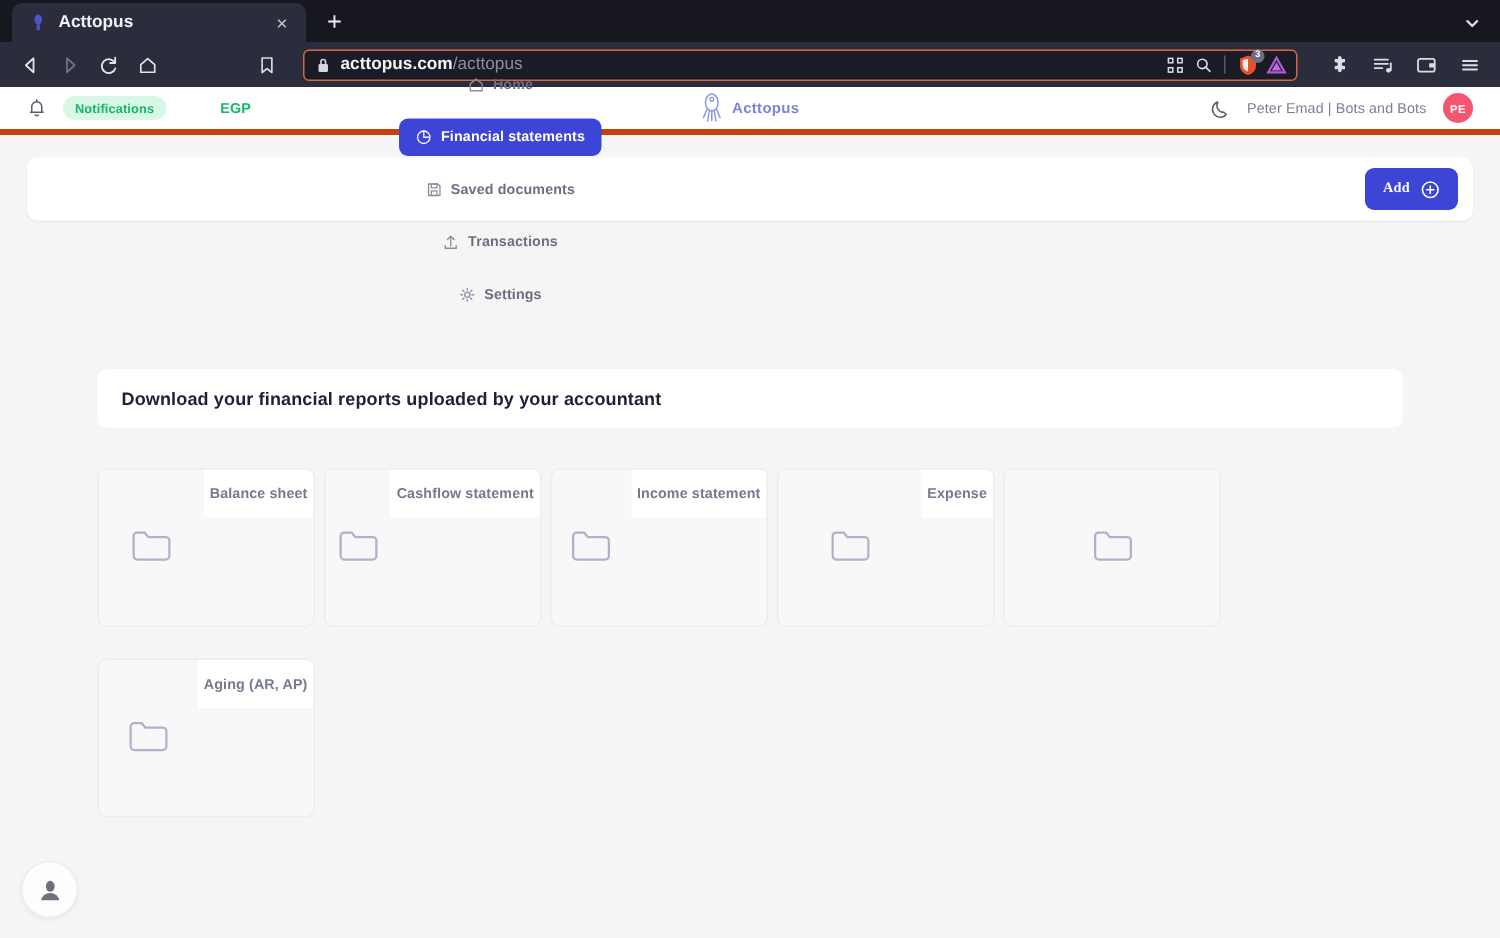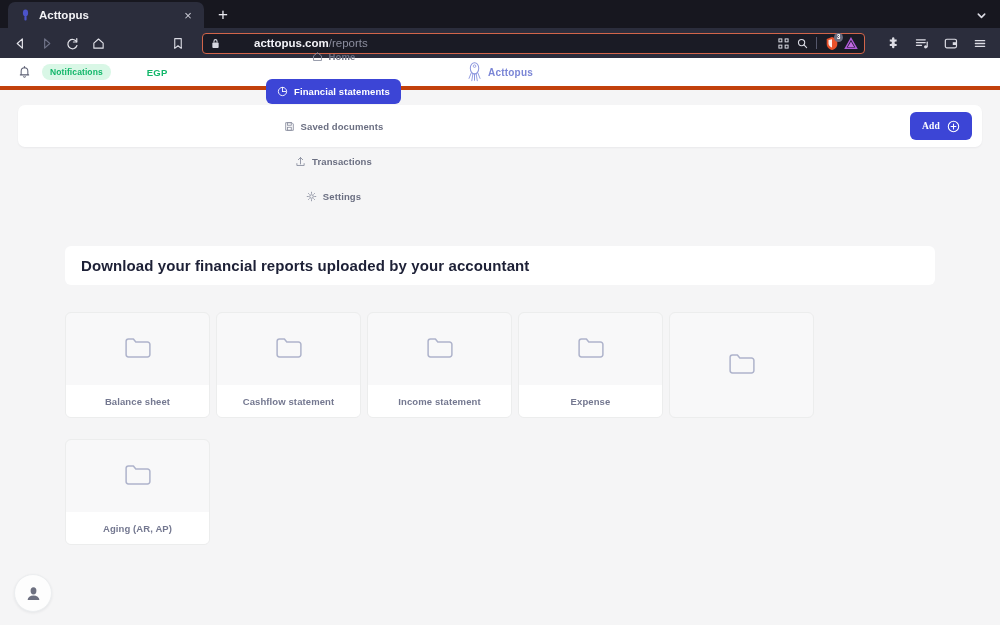--- a/index.html
+++ b/index.html
@@ -82,21 +82,21 @@
     border: 1.4px solid #d2654a;
     border-radius: 4px;
     display: flex;
     align-items: center;
     padding: 0 4px 0 8px;
     gap: 7px;
     min-width: 0;
   }
   .omnibox .lock { color: #d6d7e0; display: flex; align-items: center; flex: none; }
   .url { font-size: 11.5px; white-space: nowrap; overflow: hidden; flex: 1; }
-  .url b { color: #f2f2f7; font-weight: 700; margin-left: 27px; }
+  .url b { color: #f2f2f7; font-weight: 700; }
   .url span { color: #8c8e9e; }
   .ob-right { display: flex; align-items: center; gap: 1px; flex: none; }
   .ob-icon {
     width: 18px; height: 18px;
     display: flex; align-items: center; justify-content: center;
     color: #d9dae3;
   }
   .ob-sep { width: 1px; height: 12px; background: #55576b; margin: 0 4px; }
   .shield { position: relative; width: 19px; height: 18px; display:flex; align-items:center; justify-content:center;}
   .shield-badge {
@@ -202,38 +202,38 @@
 
   .headcard {
     position: absolute;
     left: 65px; right: 65px; top: 156px;
     height: 39px;
     background: #fff;
     border-radius: 6px;
     display: flex; align-items: center;
     padding: 0 16px;
   }
-  .headcard-text { font-size: 15px; font-weight: 700; color: #1d2036; letter-spacing: .1px;}
+  .headcard-text { font-size: 12px; font-weight: 700; color: #1d2036; letter-spacing: .1px;}
 
   .grid {
     position: absolute;
     left: 65px; right: 65px; top: 222px;
     display: flex;
     flex-wrap: wrap;
     gap: 0 6px;
   }
   .rcard {
     width: 145px;
     height: 106px;
     background: #f8f8f9;
     border: 1px solid #eceded;
     border-radius: 6px;
     overflow: hidden;
     display: flex;
-    flex-direction: column;
+    flex-direction: row;
     margin-bottom: 21px;
   }
   .rcard-icon {
     flex: 1;
     display: flex; align-items: center; justify-content: center;
     padding-bottom: 3px;
   }
   .rcard-label {
     background: #ffffff;
     height: 32px;
@@ -309,21 +309,21 @@
         </svg>
     </div>
 
     <div class="omnibox">
       <span class="lock">
         <svg width="9" height="11" viewBox="0 0 10 12">
           <rect x="1.5" y="5" width="7" height="6" rx="1" fill="#d6d7e0"></rect>
           <path d="M3.3 5 V3.4 a1.7 1.7 0 0 1 3.4 0 V5" fill="none" stroke="#d6d7e0" stroke-width="1.2"></path>
         </svg>
       </span>
-      <span class="url"><b>acttopus.com</b><span>/reports</span></span>
+      <span class="url"><b>acttopus.com</b><span>/acttopus</span></span>
       <span class="ob-right">
         <span class="ob-icon">
           <svg width="11" height="11" viewBox="0 0 12 12">
             <rect x="1" y="1" width="3.2" height="3.2" fill="none" stroke="#d9dae3" stroke-width="1.1"></rect>
             <rect x="7.8" y="1" width="3.2" height="3.2" fill="none" stroke="#d9dae3" stroke-width="1.1"></rect>
             <rect x="1" y="7.8" width="3.2" height="3.2" fill="none" stroke="#d9dae3" stroke-width="1.1"></rect>
             <rect x="7.8" y="7.8" width="3.2" height="3.2" fill="none" stroke="#d9dae3" stroke-width="1.1"></rect>
           </svg>
         </span>
         <span class="ob-icon">
@@ -394,20 +394,29 @@
         <svg width="15" height="22" viewBox="0 0 16 24">
           <ellipse cx="8" cy="8" rx="4.6" ry="6.2" fill="none" stroke="#8b95de" stroke-width="1.1"></ellipse>
           <circle cx="8" cy="5.6" r="1.4" fill="none" stroke="#8b95de" stroke-width=".9"></circle>
           <path d="M8 14 V21" stroke="#8b95de" stroke-width="1.1" stroke-linecap="round"></path>
           <path d="M4.4 13 L2 19 M11.6 13 L14 19 M6.2 14 L5 21.5 M9.8 14 L11 21.5" stroke="#8b95de" stroke-width="1" stroke-linecap="round"></path>
         </svg>
       </span>
       <span class="brand-name">Acttopus</span>
     </div>
 
+    <div class="ah-right">
+      <span class="moon">
+        <svg width="13" height="13" viewBox="0 0 14 14">
+            <path d="M9.8 9.6 A5 5 0 0 1 5.2 2.2 A5.6 5.6 0 1 0 11.4 11 A5 5 0 0 1 9.8 9.6 Z" fill="none" stroke="#5b5e72" stroke-width="1.1" stroke-linejoin="round"></path>
+          </svg>
+      </span>
+      <span class="user-name">Peter Emad | Bots and Bots</span>
+      <span class="avatar">PE</span>
+    </div>
   </div>
 
   <div class="page">
 
     <div class="navcard">
       <div class="tabs">
 
         <div class="tabitem">
           <span class="ti">
             <svg width="11" height="11" viewBox="0 0 13 13">

